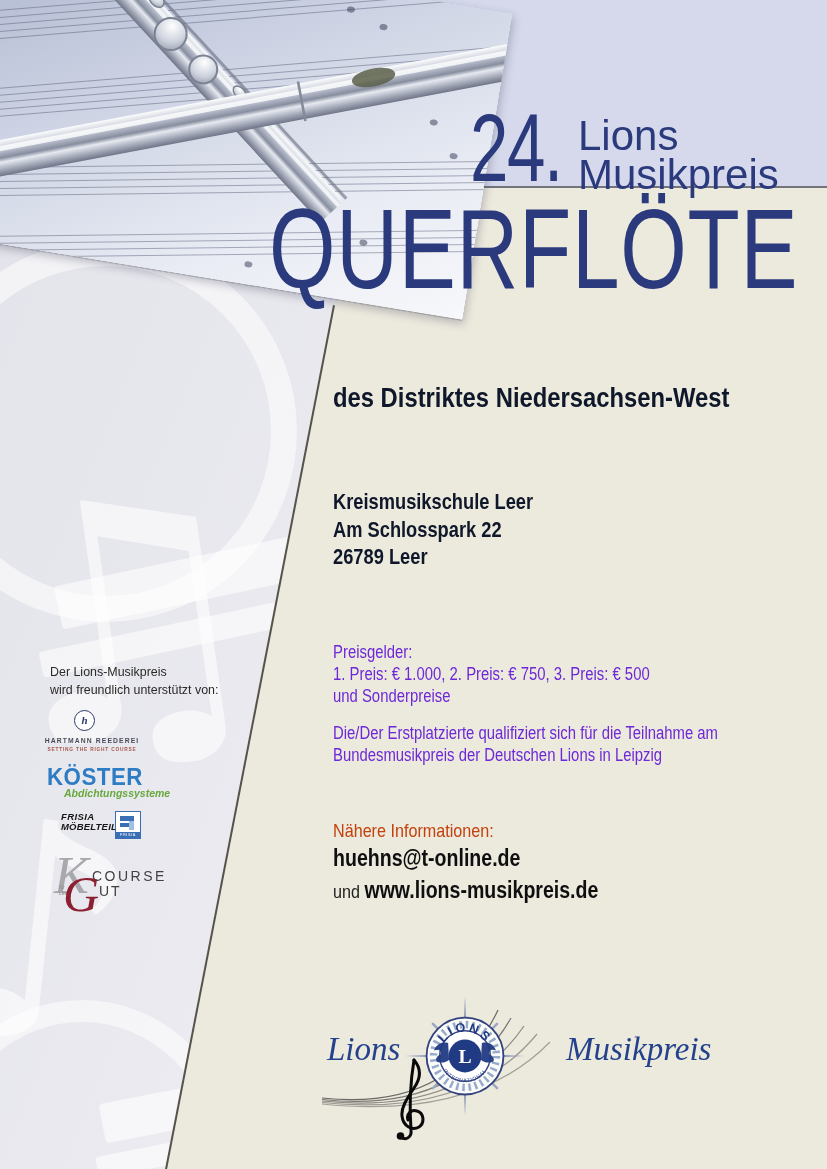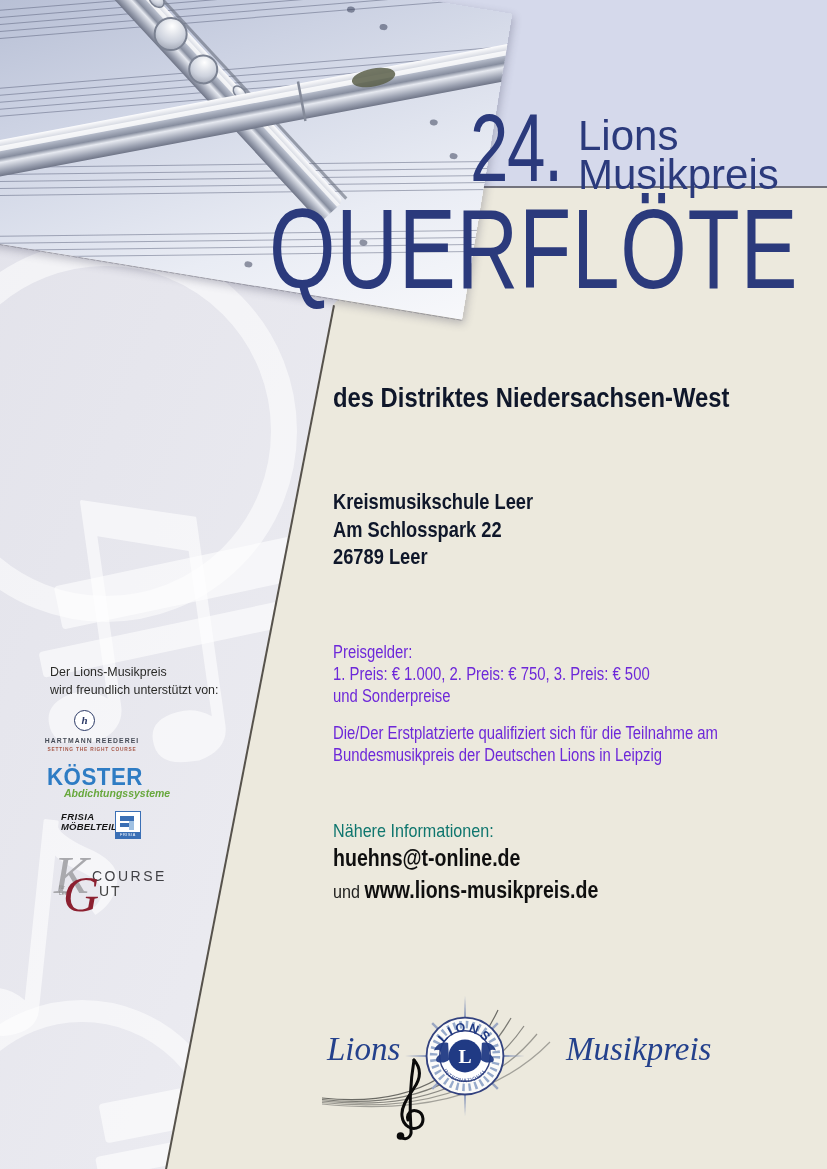--- a/index.html
+++ b/index.html
@@ -33,21 +33,21 @@
   #t-instr{left:269px;top:192px;font-size:114px;line-height:1;color:#2b3a7c;
            font-weight:400;letter-spacing:1px;transform:scaleX(.75);transform-origin:0 0;}
   
   .dark{color:#0f172a;}
   .gray{color:#6d28d9;}
   #subtitle{left:333px;top:382px;font-size:28px;font-weight:bold;}
   #venue{left:333px;top:449px;font-size:21.5px;font-weight:bold;line-height:27.5px;margin-top:40px;}
   #event{left:333px;top:546px;font-size:21.5px;font-weight:bold;line-height:27.5px;}
   #prizes{left:333px;top:641px;font-size:17.5px;line-height:22px;}
   #qual{left:333px;top:723px;font-size:17.5px;line-height:21.5px;}
-  #info-label{left:333px;top:820px;font-size:19px;color:#0f766e;}
+  #info-label{left:333px;top:820px;font-size:19px;color:#c2410c;}
   #info-email{left:333px;top:845px;font-size:23px;font-weight:bold;color:#0f0f0f;}
   #info-web{left:333px;top:877px;font-size:19px;color:#21211f;}
   #info-web b{font-size:23px;color:#0f0f0f;}
   
   #sp-head{left:50px;top:663px;font-size:13.5px;line-height:17.5px;color:#2a2a28;
            transform:scaleX(.92);transform-origin:0 0;white-space:nowrap;}
   #hart-circle{left:74px;top:710px;width:19px;height:19px;border:1.4px solid #2c3a66;
                border-radius:50%;background:#fff;text-align:center;
                font-family:"Liberation Serif",serif;font-style:italic;font-weight:bold;
                font-size:11px;line-height:18px;color:#2c3a66;}

